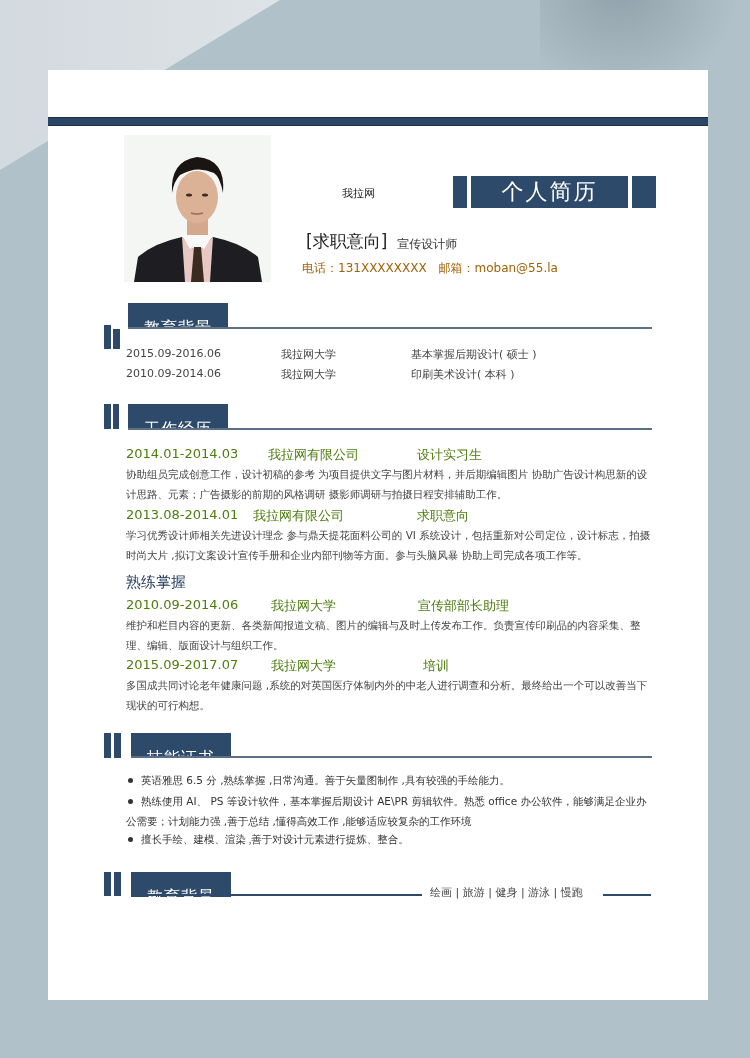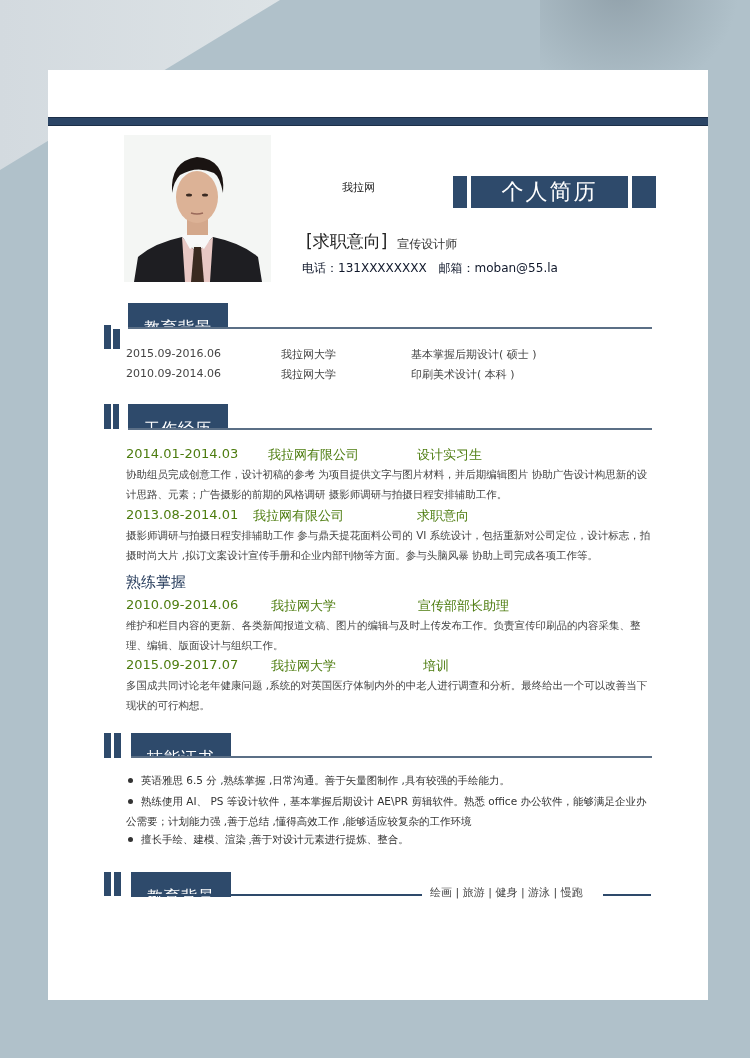--- a/index.html
+++ b/index.html
@@ -24,32 +24,32 @@
   }
   .top-bar {
     position: absolute; left: 0; top: 47px; width: 660px; height: 9px;
     background: #2b4566; border-top: 1px solid #1c2f48; border-bottom: 1px solid #1c2f48;
   }
   .photo {
     position: absolute; left: 76px; top: 65px; width: 147px; height: 147px;
     background: #f4f6f4; overflow: hidden;
   }
   .brand {
-    position: absolute; left: 294px; top: 110px; font-size: 11px; color: #222;
+    position: absolute; left: 294px; top: 116px; font-size: 11px; color: #222;
   }
   .title-block { position: absolute; top: 106px; height: 32px; background: #2e4a6b; }
   .title-l { left: 405px; width: 14px; }
   .title-m { left: 423px; width: 157px; color: #fff; font-size: 22px; text-align: center; line-height: 32px; letter-spacing: 2px; }
   .title-r { left: 584px; width: 24px; }
   .intent {
     position: absolute; left: 258px; top: 160px; display: flex; align-items: flex-end;
   }
   .intent-label { font-size: 17px; color: #222; }
   .intent-value { font-size: 12px; color: #333; margin-left: 10px; }
-  .contact { position: absolute; left: 254px; top: 190px; font-size: 12px; color: #0f172a; }
+  .contact { position: absolute; left: 254px; top: 190px; font-size: 12px; color: #a16207; }
   .contact span + span { margin-left: 8px; }
 
   .sec-head { position: absolute; left: 56px; width: 548px; height: 30px; }
   .sec-bar1, .sec-bar2 { position: absolute; background: #2e4a6b; }
   .sec-title {
     position: absolute; left: 24px; top: 0; height: 25px; padding: 12px 16px;
     background: #2e4a6b; color: #fff; font-size: 16px; line-height: 25px; letter-spacing: 1px;
   }
   .sec-line { position: absolute; left: 24px; right: 0; height: 2px; background: #5b6f86; }
 
@@ -136,21 +136,21 @@
     <span style="width:149px;">我拉网有限公司</span>
     <span>设计实习生</span>
   </div>
   <div class="job-desc" style="top:394px;">协助组员完成创意工作，设计初稿的参考 为项目提供文字与图片材料，并后期编辑图片 协助广告设计构思新的设计思路、元素；广告摄影的前期的风格调研 摄影师调研与拍摄日程安排辅助工作。</div>
 
   <div class="job-head" style="top:437px;">
     <span style="width:127px;">2013.08-2014.01</span>
     <span style="width:164px;">我拉网有限公司</span>
     <span>求职意向</span>
   </div>
-  <div class="job-desc" style="top:455px;">摄影师调研与拍摄日程安排辅助工作 参与鼎天提花面料公司的 VI 系统设计，包括重新对公司定位，设计标志，拍摄时尚大片 ,拟订文案设计宣传手册和企业内部刊物等方面。参与头脑风暴 协助上司完成各项工作等。</div>
+  <div class="job-desc" style="top:455px;">学习优秀设计师相关先进设计理念 参与鼎天提花面料公司的 VI 系统设计，包括重新对公司定位，设计标志，拍摄时尚大片 ,拟订文案设计宣传手册和企业内部刊物等方面。参与头脑风暴 协助上司完成各项工作等。</div>
 
   <div class="sub-title" style="top:503px;">熟练掌握</div>
 
   <div class="job-head" style="top:527px;">
     <span style="width:145px;">2010.09-2014.06</span>
     <span style="width:147px;">我拉网大学</span>
     <span>宣传部部长助理</span>
   </div>
   <div class="job-desc" style="top:545px;">维护和栏目内容的更新、各类新闻报道文稿、图片的编辑与及时上传发布工作。负责宣传印刷品的内容采集、整理、编辑、版面设计与组织工作。</div>
 

